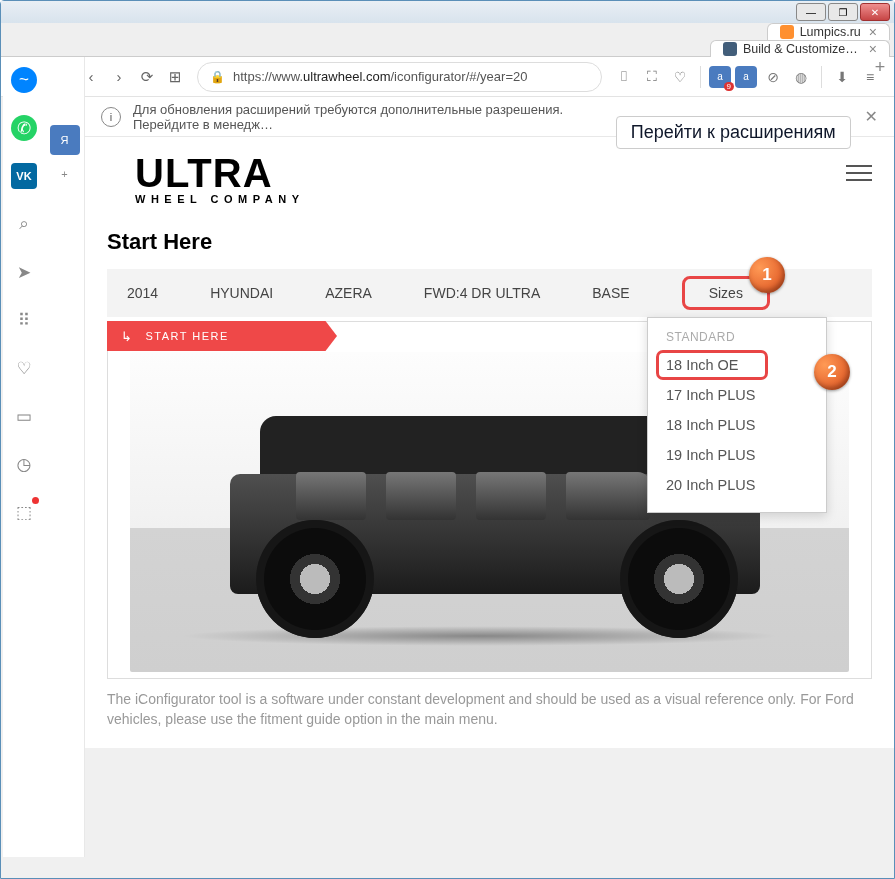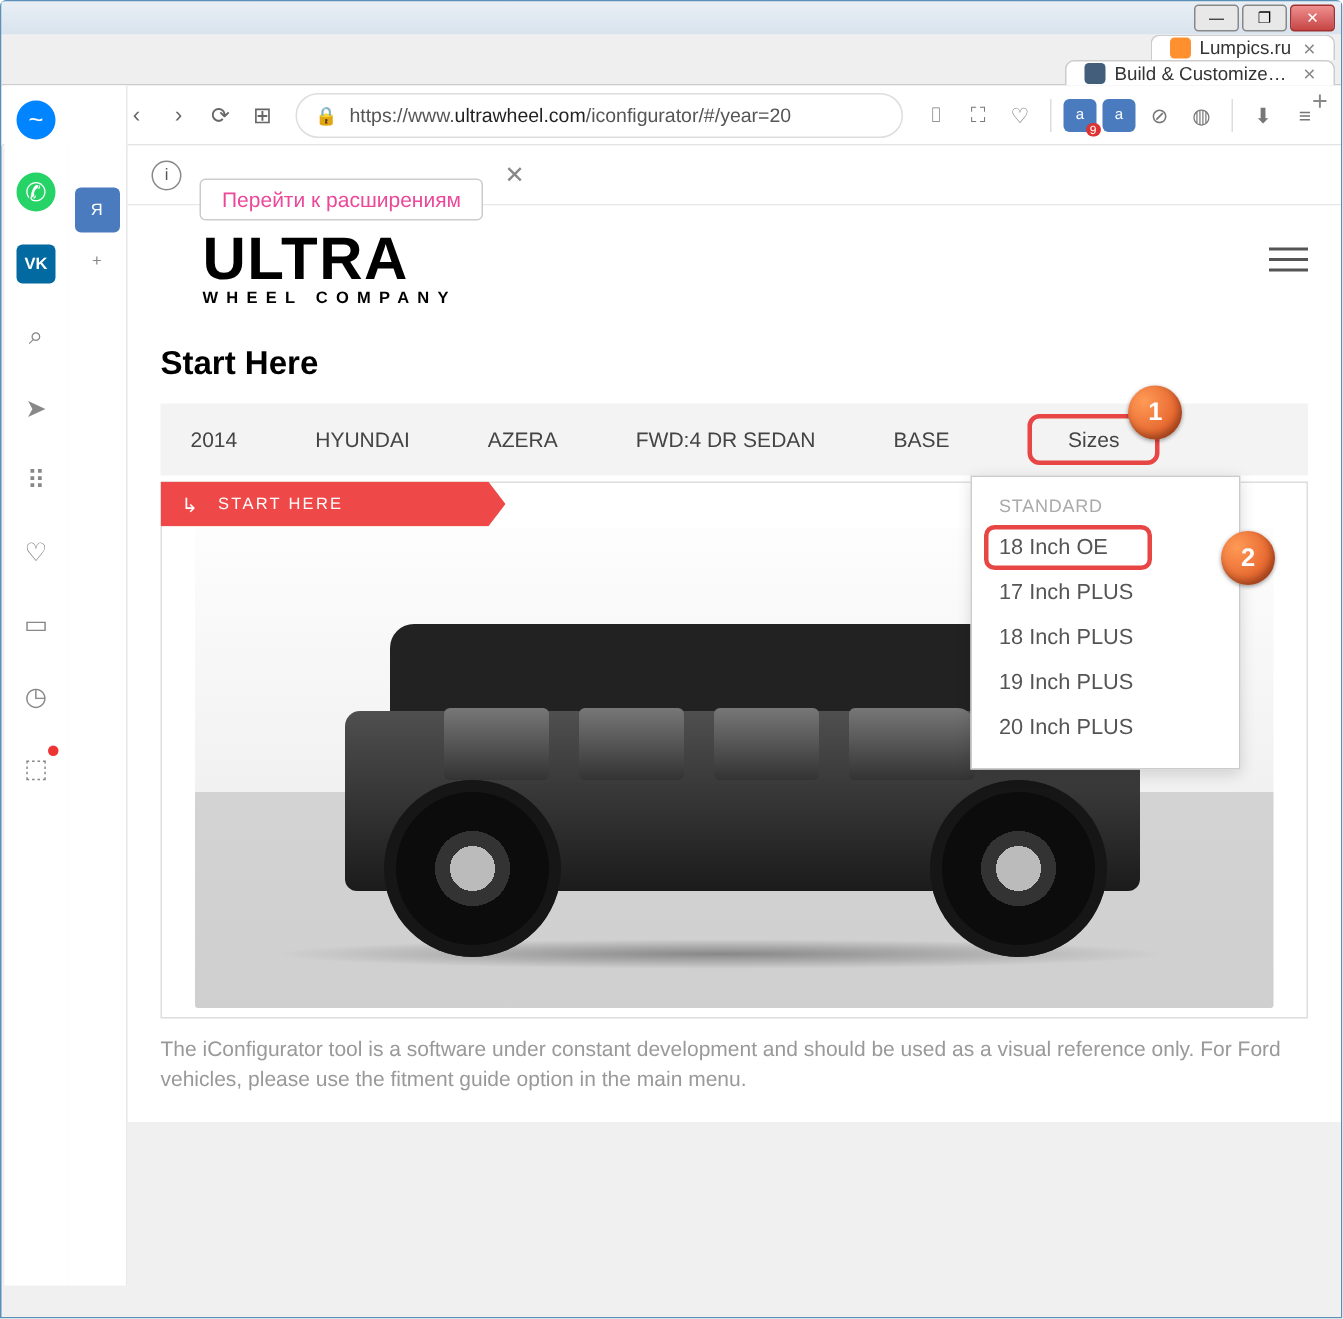--- a/index.html
+++ b/index.html
@@ -43,21 +43,21 @@
 
 .tabs-col { position:absolute; left:44px; top:56px; width:40px; height:800px; background:#fff; border-right:1px solid #e8e8e8; display:flex; flex-direction:column; align-items:center; padding-top:68px; gap:4px;}
 .tabs-col .mini { width:30px; height:30px; border-radius:4px; display:flex; align-items:center; justify-content:center; font-size:11px; }
 .mini-l { background:#4a7bbf; color:#fff; }
 .mini-add { color:#888; font-size:20px; }
 
 
 .notice-bar { margin-left:84px; height:40px; background:#fff; border-bottom:1px solid #e8e8e8; display:flex; align-items:center; padding:0 16px; font-size:13px; color:#555; }
 .notice-bar .info-ico { width:20px; height:20px; border:1px solid #888; border-radius:50%; display:flex;align-items:center;justify-content:center; margin-right:12px; font-size:11px;}
 .notice-bar .txt { flex:1; }
-.notice-bar .go-btn { border:1px solid #ccc; border-radius:4px; padding:5px 14px; font-size:14px; color:#ec4899; background:#fff;margin-top:32px; }
+.notice-bar .go-btn { border:1px solid #ccc; border-radius:4px; padding:5px 14px; font-size:18px; color:#0f172a; background:#fff;margin-top:32px; }
 .notice-bar .nx { margin-left:14px; color:#888; font-size:16px; }
 
 
 .content { margin-left:84px; padding:18px 22px; background:#fff; }
 .logo-row { display:flex; justify-content:space-between; align-items:flex-start; margin-bottom:24px; }
 .logo { font-family: Arial Black, Arial, sans-serif; margin-left: 28px; }
 .logo .big { font-size:40px; font-weight:900; letter-spacing:1px; line-height:0.9;}
 .logo .sub { font-size:11px; letter-spacing:5.5px; font-weight:600; margin-top:2px;}
 .burger { width:26px; display:flex; flex-direction:column; gap:5px; margin-top:10px;}
 .burger span { height:2px; background:#555; }
@@ -160,20 +160,21 @@
       </div>
   </div>
 
   <div class="tabs-col">
     <div class="mini mini-l">Я</div>
     <div class="mini mini-add">+</div>
   </div>
 
   <div class="notice-bar">
     <span class="info-ico">i</span>
+    <span class="txt">Для обновления расширений требуются дополнительные разрешения. Перейдите в менедж…</span>
     <button class="go-btn">Перейти к расширениям</button>
     <span class="nx">✕</span>
   </div>
 
   <div class="content">
     <div class="logo-row">
       <div class="logo">
         <div class="big">ULTRA</div>
         <div class="sub">WHEEL COMPANY</div>
       </div>
@@ -183,21 +184,21 @@
           <span></span>
         </div>
     </div>
 
     <div class="start-h">Start Here</div>
 
     <div class="filter-bar">
       <span class="filter-item">2014</span>
       <span class="filter-item">HYUNDAI</span>
       <span class="filter-item">AZERA</span>
-      <span class="filter-item">FWD:4 DR SEDAN</span>
+      <span class="filter-item">FWD:4 DR ULTRA</span>
       <span class="filter-item">BASE</span>
       <span class="sizes-btn">
         <span>Sizes</span>
         <span class="callout c1">1</span>
       </span>
 
       <div class="dropdown">
         <div class="hdr">STANDARD</div>
         <div class="opt opt-sel">
           <span>18 Inch OE</span>

